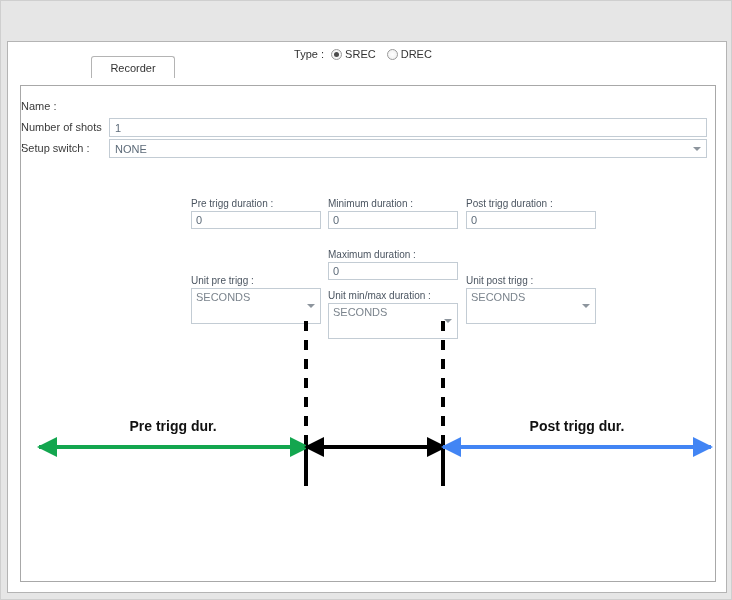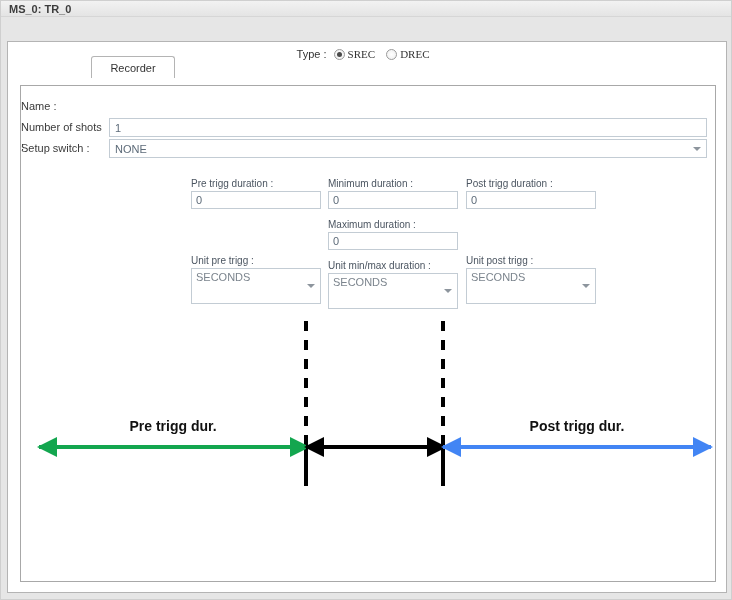--- a/index.html
+++ b/index.html
@@ -84,21 +84,20 @@
     text-align: center;
     font-size: 11px;
     color: #333;
   }
   .type-label { margin-right: 4px; }
   .radio-group { display: inline-block; }
   .radio-opt {
     display: inline-block;
     margin: 0 8px 0 0;
     white-space: nowrap;
-    font-family: Liberation Serif, serif;
   }
   .radio-dot {
     display: inline-block;
     width: 11px; height: 11px;
     border-radius: 50%;
     border: 1px solid #9a9a9a;
     background: radial-gradient(#ffffff, #ededed);
     vertical-align: -2px;
     margin-right: 3px;
     position: relative;
@@ -224,36 +223,35 @@
     width: 100%;
     height: 36px;
     line-height: 17px;
     box-sizing: border-box;
     padding: 0 16px 0 4px;
     border: 1px solid #c3ccd4;
     background: #fff;
     font-size: 11px;
     color: #7b848d;
   }
-  .dur-block { margin-bottom: 10px; }
+  .dur-block { margin-bottom: 10px; margin-top: 20px; }
 
   
   .diagram {
     position: absolute;
     left: 0; top: 225px;
     width: 696px; height: 175px;
   }
   .diagram svg { display: block; }
 </style>
 </head>
 <body>
 
 <div class="window">
 
-  <div class="titlebar">MS_0: TR_0</div>
 
   <div class="tabstrip-outer">
     <div class="tab-outer" style="left:6px;width:78px;">
       <span>Trigger</span>
     </div>
     <div class="tab-outer active" style="left:84px;width:84px;">
       <span>Recorder</span>
     </div>
   </div>
 

